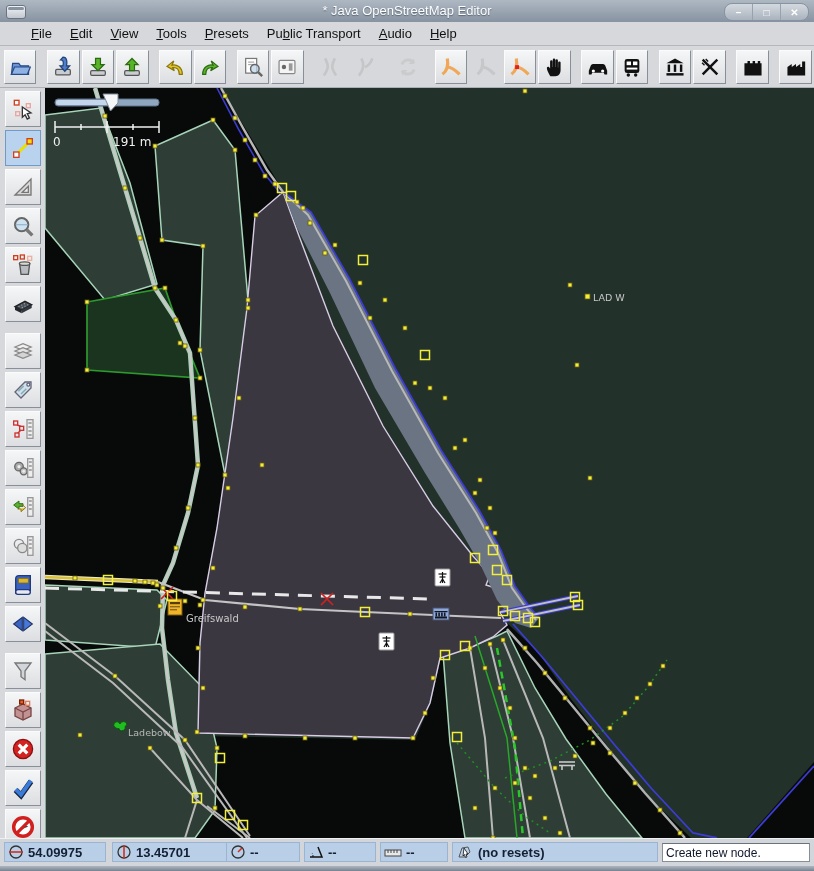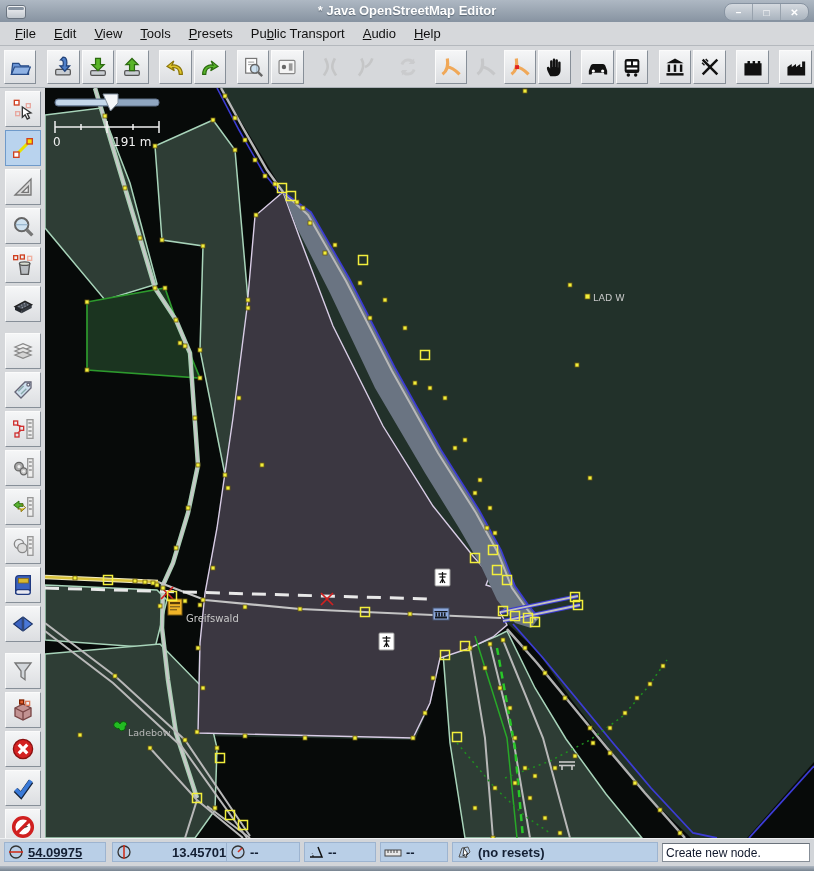--- a/index.html
+++ b/index.html
@@ -2,32 +2,32 @@
 <html><head>
 <meta charset="utf-8">
 <style>
   html,body{margin:0;padding:0;background:#555;}
   #window{position:relative;width:814px;height:871px;background:#d6d8db;overflow:hidden;
           font-family:"Liberation Sans",sans-serif;box-shadow:0 0 0 1px #5a6673;}
   
   #titlebar{position:absolute;left:0;top:0;width:814px;height:22px;
             background:linear-gradient(#aeb8c3,#8793a1);}
   #title-text{position:absolute;left:0;right:0;top:3px;text-align:center;color:#fff;
-              font-size:13px;font-weight:bold;text-shadow:0 1px 1px #5a6673;}
+              font-size:13px;font-weight:normal;text-shadow:0 1px 1px #5a6673;}
   #win-icon{position:absolute;left:6px;top:5px;width:18px;height:12px;background:linear-gradient(#f2f3f5,#c2c8cf);
             border:1px solid #6a7480;border-radius:3px;}
   #win-icon:before{content:"";position:absolute;left:1px;top:1px;right:1px;height:3px;background:#8793a1;border-radius:2px;}
   #win-controls{position:absolute;right:5px;top:3px;height:16px;display:flex;align-items:stretch;
             background:linear-gradient(#d4d9df,#a9b3be);border:1px solid #8793a1;border-radius:8px;overflow:hidden;}
   .win-btn{width:27px;display:flex;align-items:center;justify-content:center;color:#fff;
            font-size:10px;font-weight:bold;border-left:1px solid #98a2ad;cursor:default;}
   .win-btn:first-child{border-left:none;}
   
   #menubar{position:absolute;left:0;top:22px;width:814px;height:24px;background:#d6d8db;
-           border-bottom:1px solid #b4b8bd;display:flex;align-items:center;padding-left:6px;box-sizing:border-box;}
+           border-bottom:1px solid #b4b8bd;display:flex;align-items:center;padding-left:22px;box-sizing:border-box;}
   .menu-item{padding:3px 9px;font-size:13px;color:#111;}
   .menu-item u{text-decoration:underline;}
   
   #toolbar{position:absolute;left:0;top:46px;width:814px;height:42px;background:#d6d8db;
            border-bottom:1px solid #aab0b6;display:flex;align-items:center;padding-left:4px;box-sizing:border-box;}
   .tb-btn{width:34px;height:34px;margin-right:2px;display:flex;align-items:center;justify-content:center;
           background:linear-gradient(#f5f6f7,#dcdee1);border:1px solid;border-color:#fbfbfb #878f98 #878f98 #fbfbfb;box-sizing:border-box;}
   .tb-btn.disabled{background:none;border-color:transparent;opacity:.5;}
   .tb-gap{width:9px;}
   
@@ -676,28 +676,28 @@
         <line x1="52" y1="0" x2="52" y2="12"></line>
           <line x1="78" y1="3" x2="78" y2="9"></line>
         <line x1="104" y1="0" x2="104" y2="12"></line>
       </g>
       <text x="8" y="58" font-size="12" fill="#f0f0f0">0</text>
       <text x="68" y="58" font-size="12" fill="#f0f0f0">191 m</text>
     </svg>
   </div>
 
   <div id="statusbar">
-    <div class="st-box" style="left:4px;width:102px;text-decoration:underline;">
+    <div class="st-box" style="left:4px;width:102px;">
       <svg width="16" height="16" viewBox="0 0 16 16">
           <circle cx="8" cy="8" r="6" fill="none" stroke="#333" stroke-width="1.3"></circle>
           <line x1="1" y1="8" x2="15" y2="8" stroke="#d03020" stroke-width="1.6"></line>
         </svg>
       <span>54.09975</span>
     </div>
-    <div class="st-box" style="left:112px;width:124px;gap:36px;">
+    <div class="st-box" style="left:112px;width:124px;">
       <svg width="16" height="16" viewBox="0 0 16 16">
           <circle cx="8" cy="8" r="6" fill="none" stroke="#333" stroke-width="1.3"></circle>
           <line x1="8" y1="1" x2="8" y2="15" stroke="#d03020" stroke-width="1.6"></line>
         </svg>
       <span>13.45701</span>
     </div>
     <div class="st-box" style="left:226px;width:74px;">
       <svg width="16" height="16" viewBox="0 0 16 16">
           <circle cx="8" cy="8" r="6" fill="none" stroke="#333" stroke-width="1.3"></circle>
           <line x1="8" y1="8" x2="12" y2="4" stroke="#d03020" stroke-width="1.6"></line>

